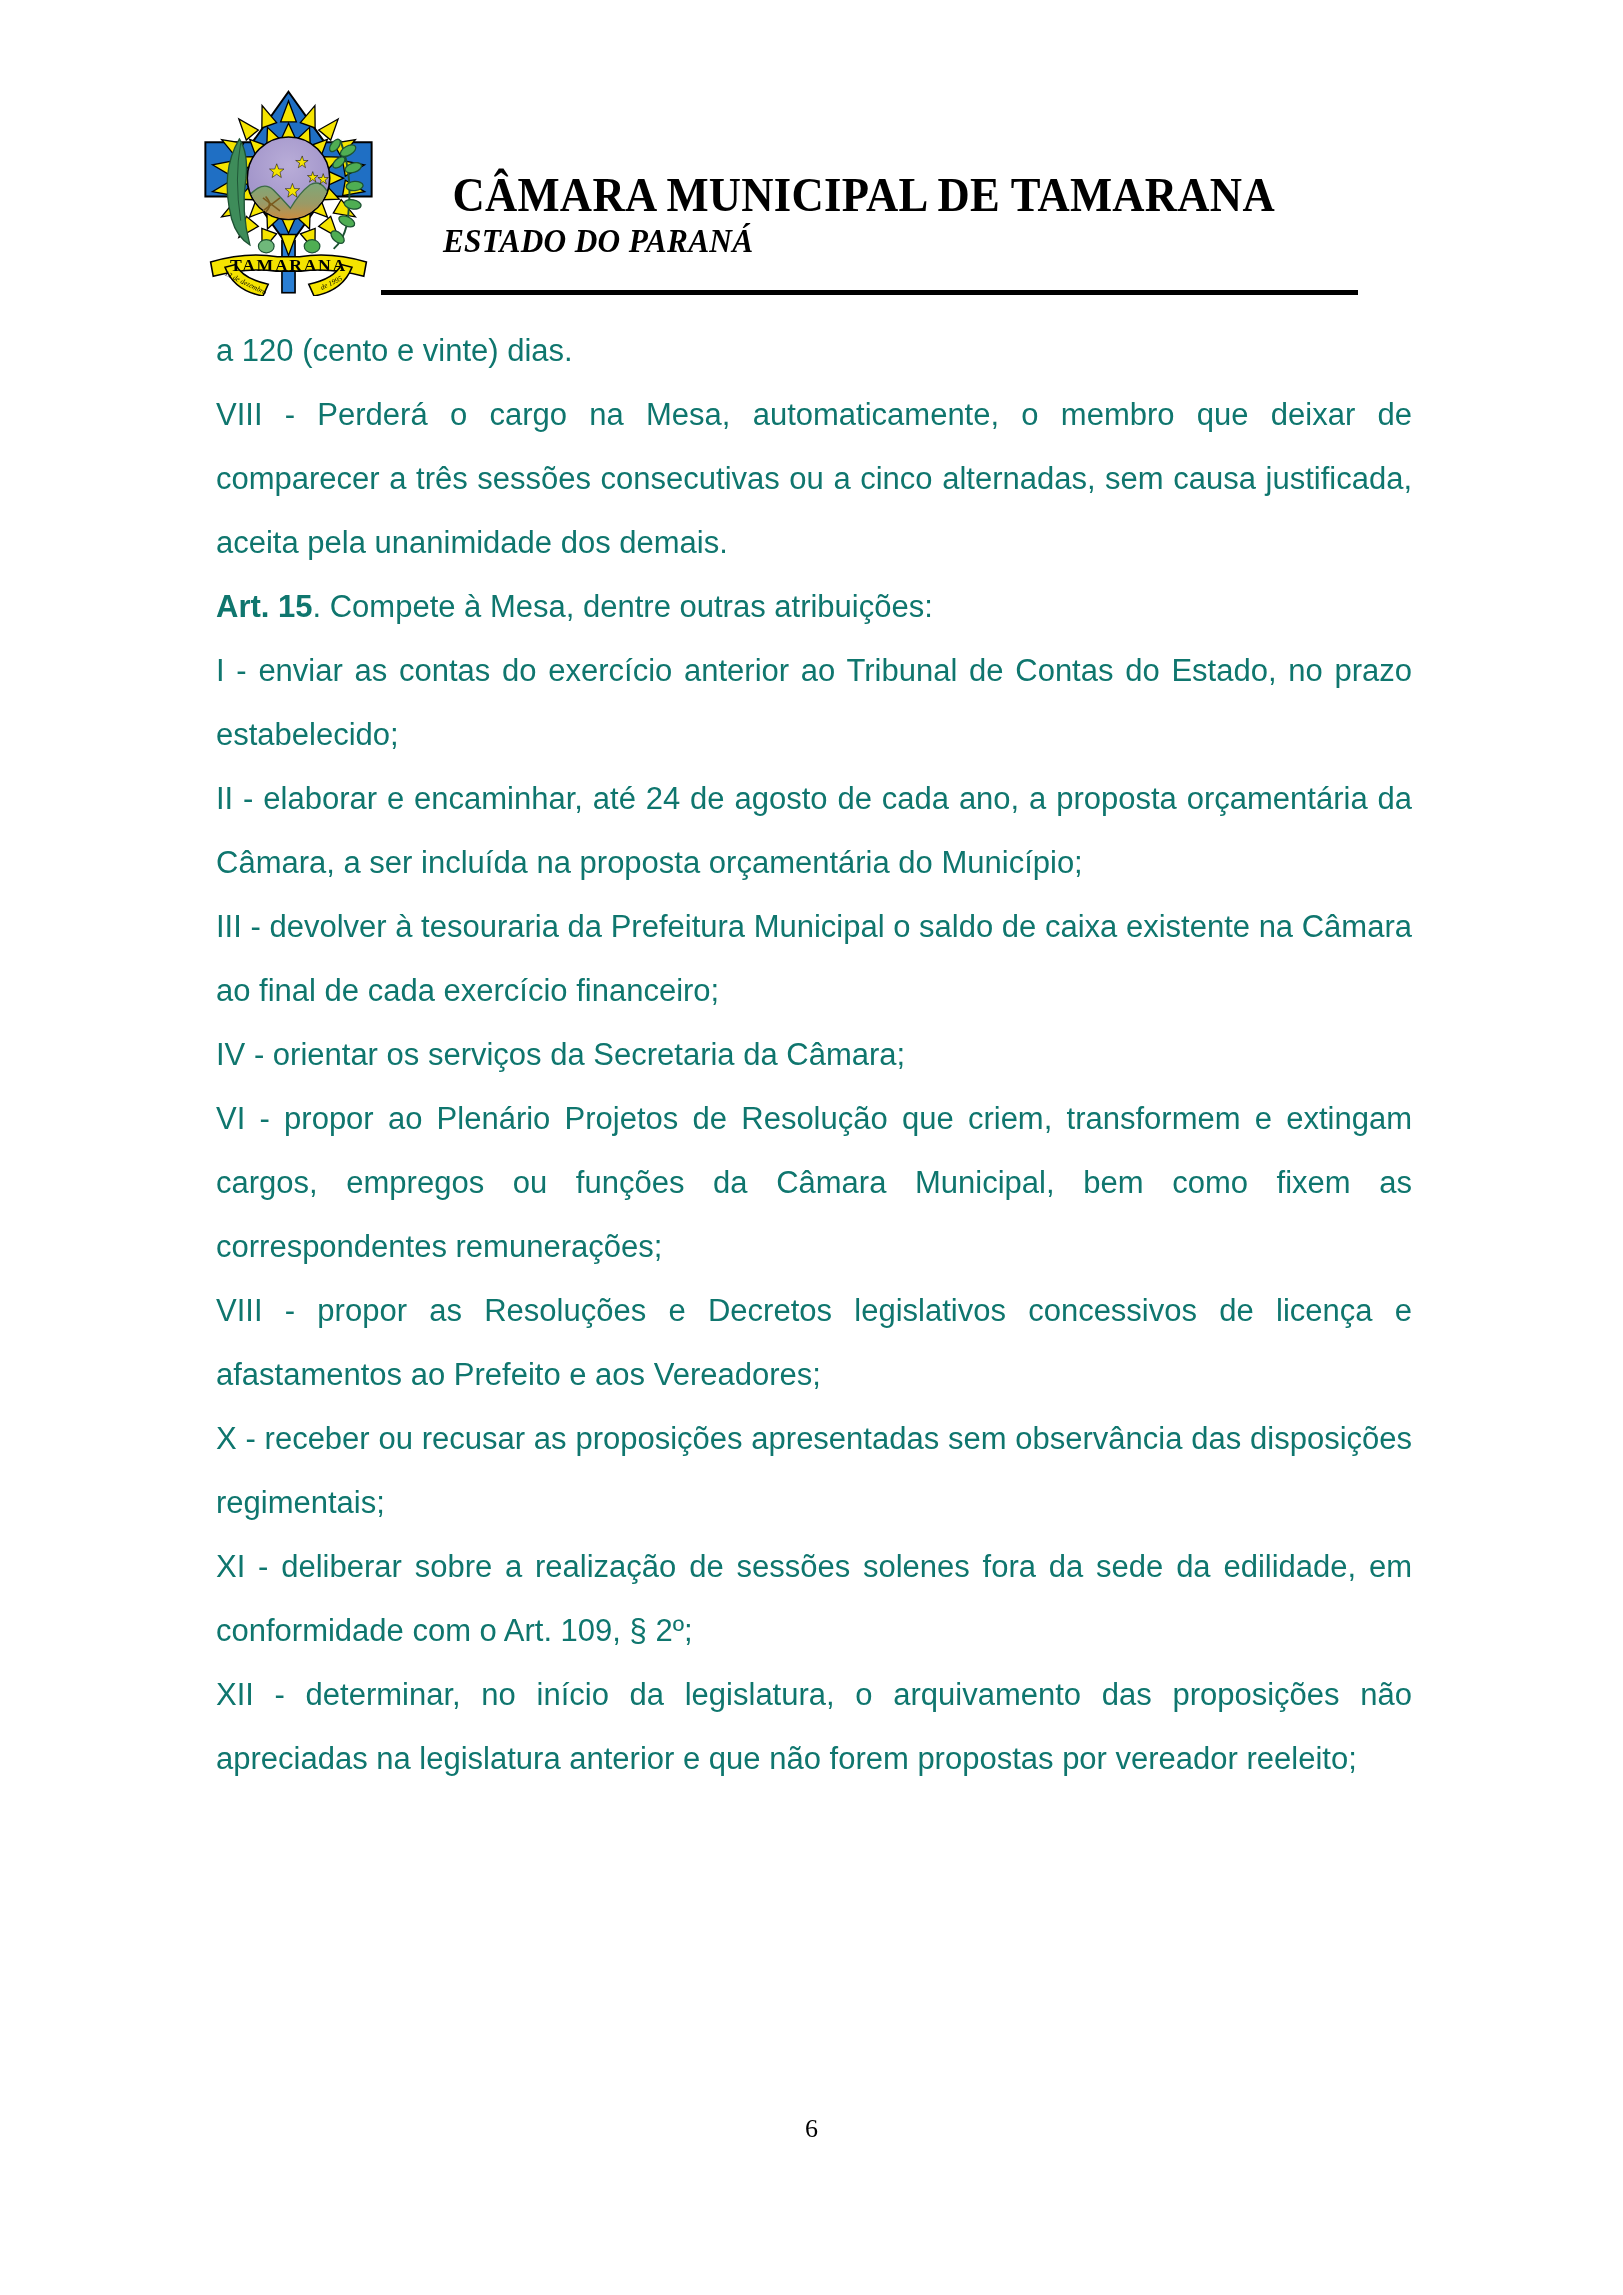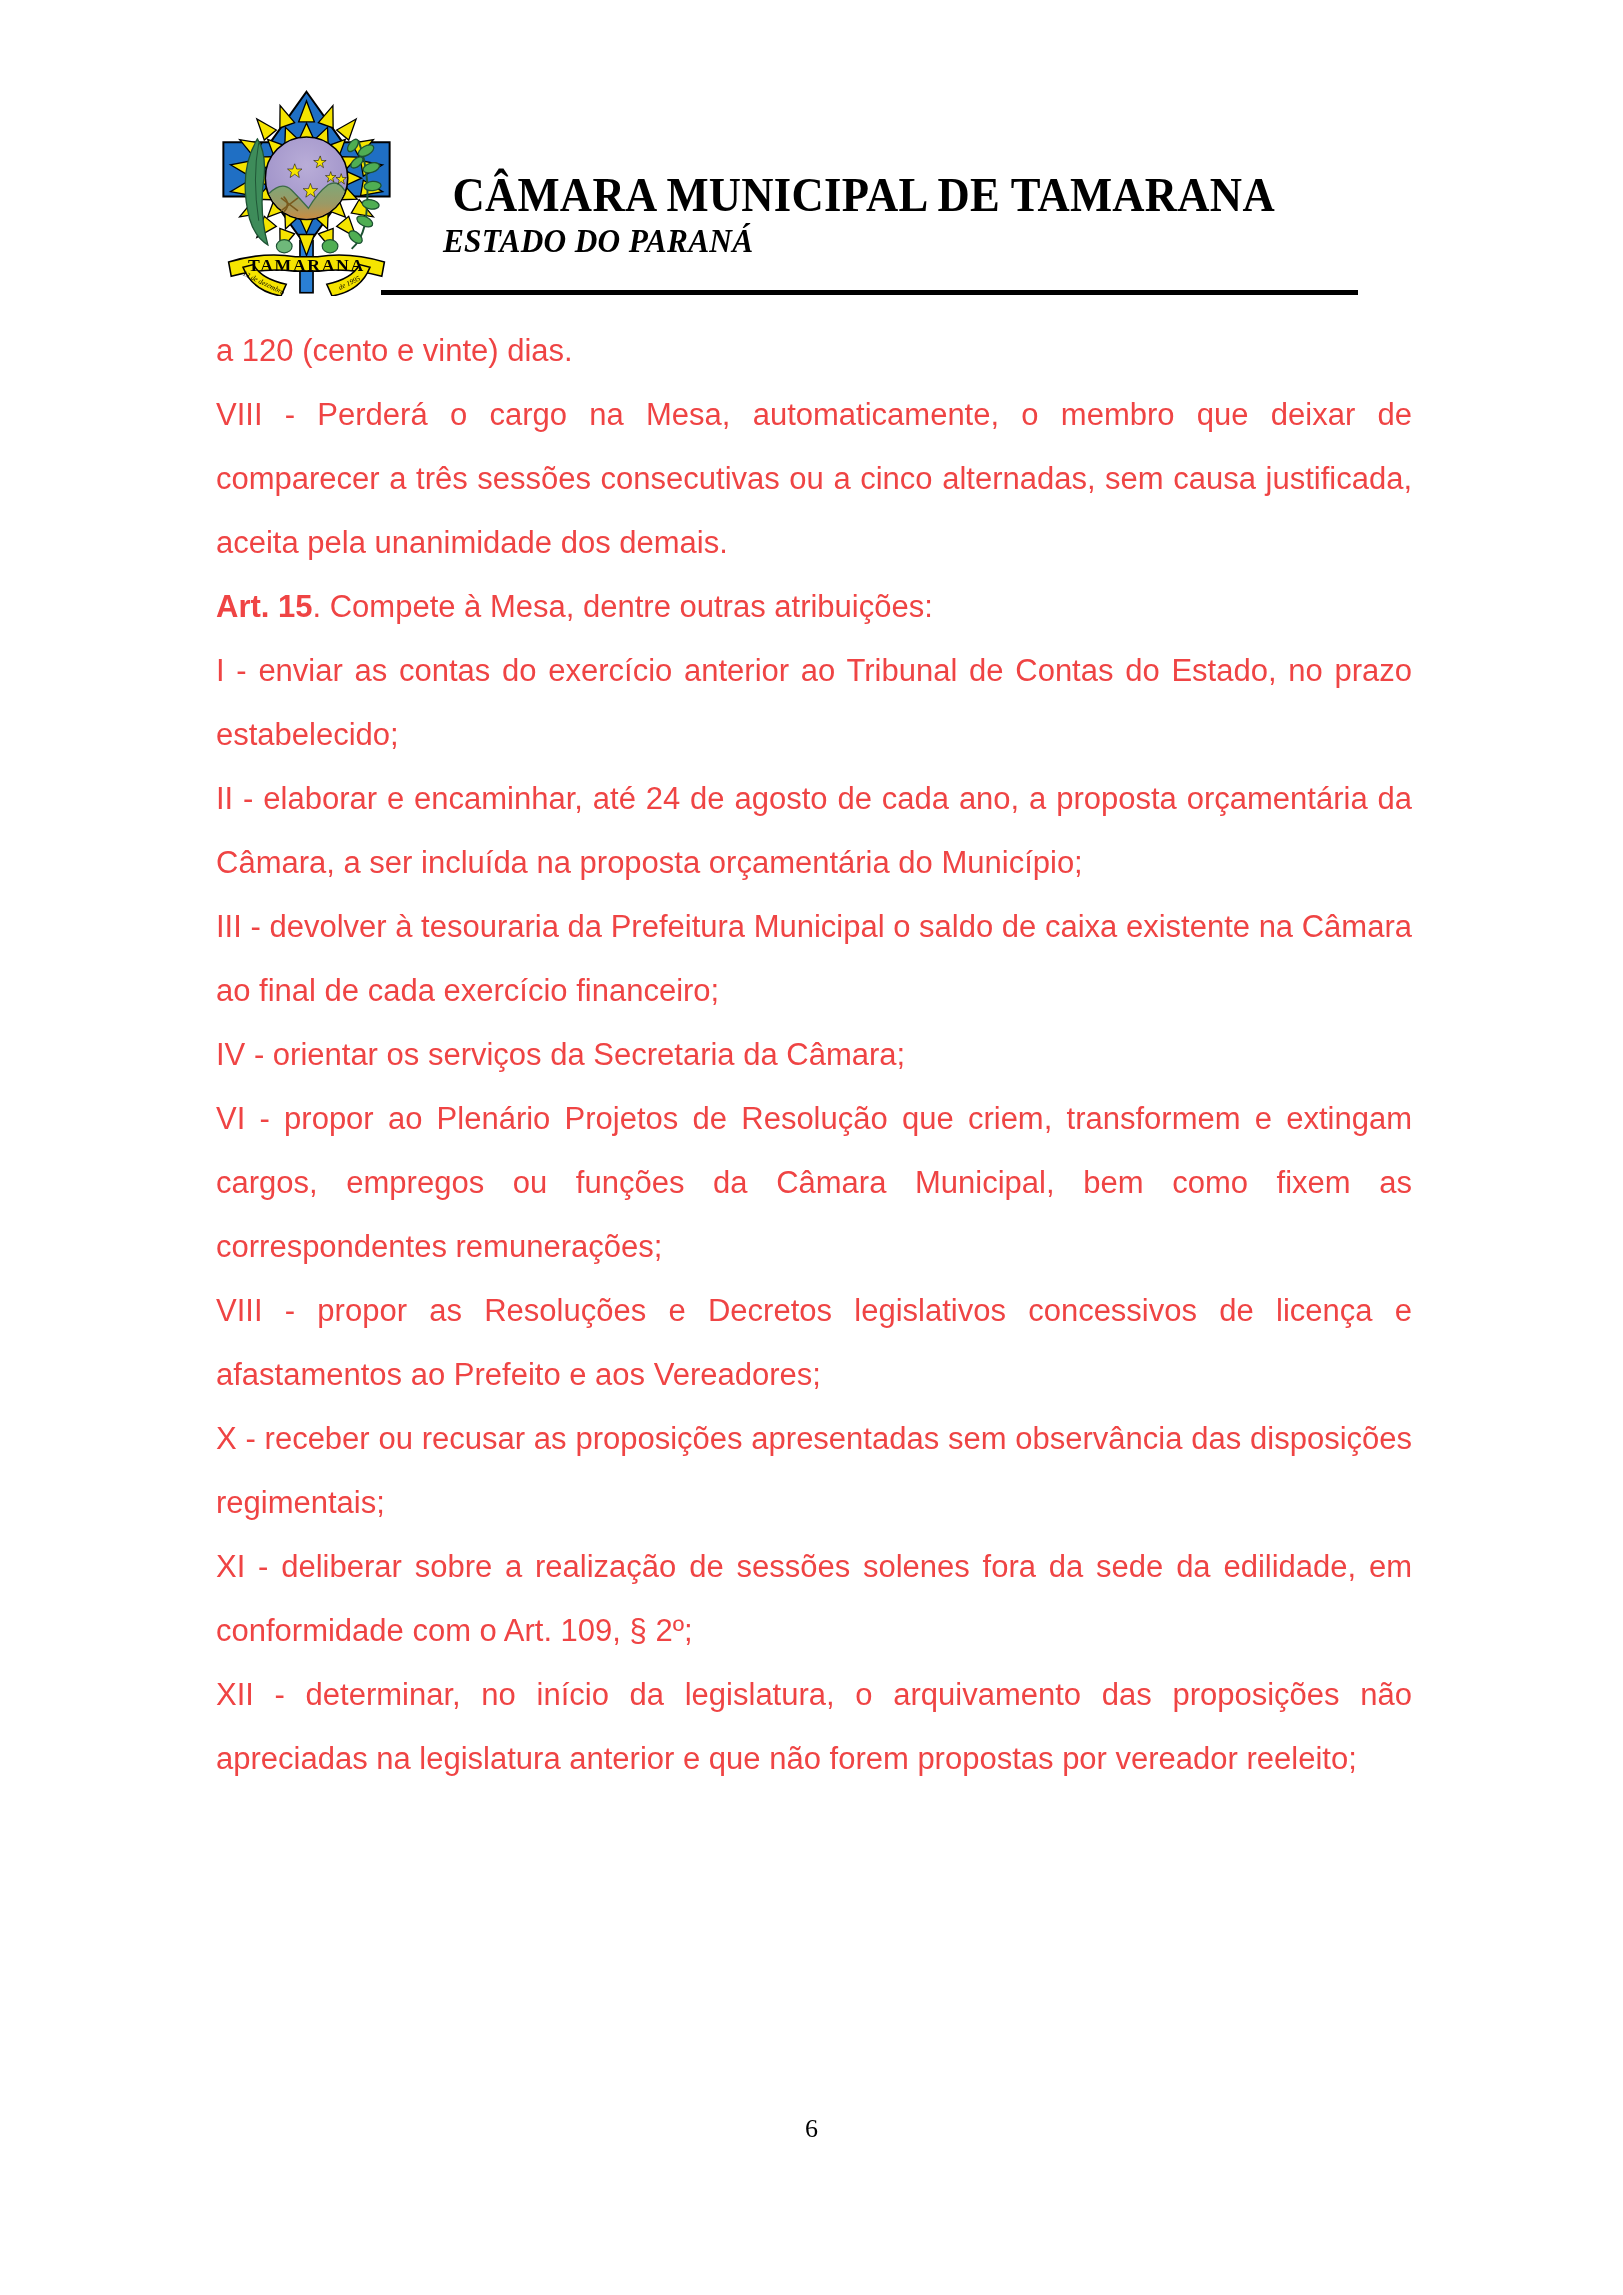--- a/index.html
+++ b/index.html
@@ -20,21 +20,21 @@
   
   .header {
     position: absolute;
     left: 0;
     top: 0;
     width: 1623px;
     height: 307px;
   }
   .emblem {
     position: absolute;
-    left: 218px;
+    left: 200px;
     top: 80px;
     width: 177px;
     height: 216px;
   }
   .header-titles {
     position: absolute;
     left: 419px;
     top: 169px;
     width: 955px;
     text-align: left;
@@ -75,21 +75,21 @@
   
   .body-text {
     position: absolute;
     left: 216px;
     top: 319px;
     width: 1196px;
   }
   .para {
     font-size: 31px;
     line-height: 64px;
-    color: #ef4444;
+    color: #0f766e;
     text-align: justify;
     text-justify: inter-word;
     margin: 0;
     -webkit-hyphens: none;
     hyphens: none;
   }
   .para.nojust {
     text-align: left;
   }
   .para b {

